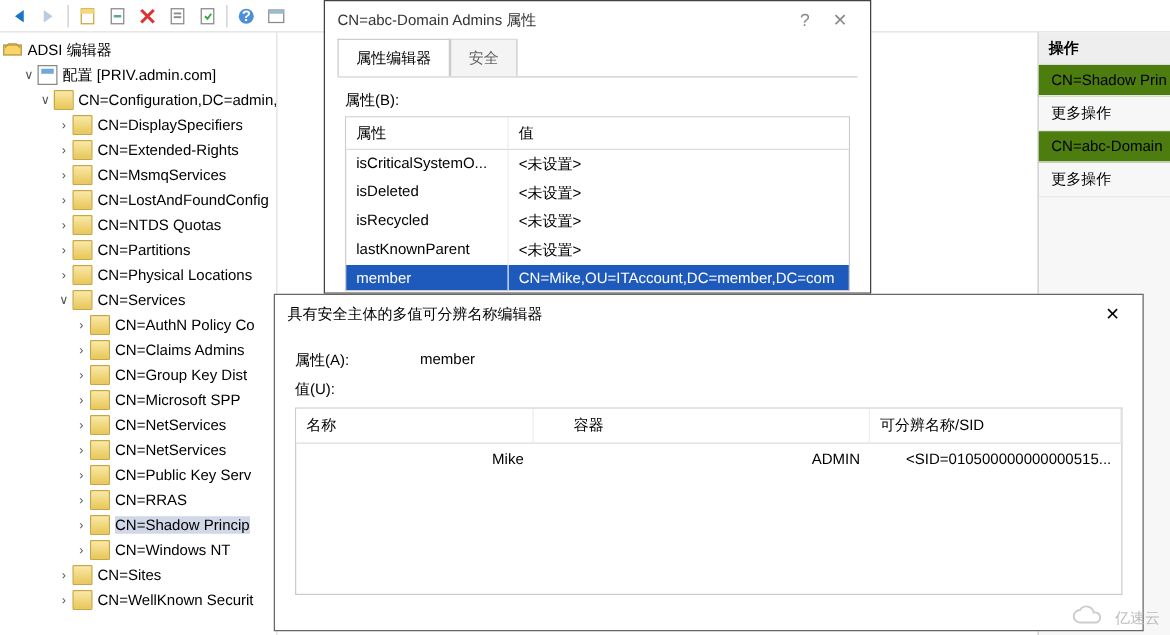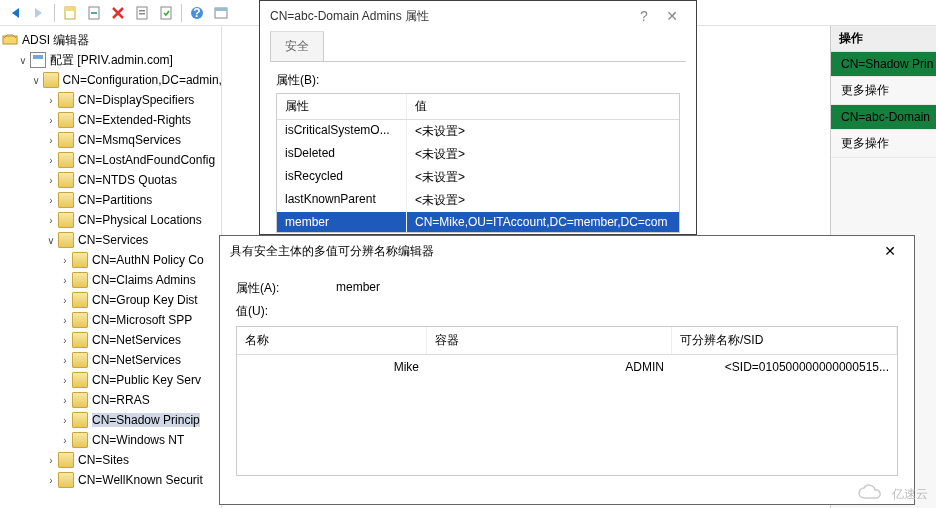--- a/index.html
+++ b/index.html
@@ -23,21 +23,21 @@
 
 .folder-icon { background: linear-gradient(#f9e9a8, #e8c758); border: 1px solid #caa63e; border-radius: 1px; position: relative; }
 .adsi-icon svg { width:16px; height:16px; }
 .server-icon { background:#fff; border:1px solid #888; position:relative; }
 .server-icon::after { content:""; position:absolute; left:2px; top:2px; right:2px; height:4px; background:#6fa8dc; }
 
 .center { flex: 1; position: relative; }
 .right-pane { width: 106px; border-left: 1px solid #ccc; background: #f7f7f7; }
 .right-head { background: #eee; padding: 4px 8px; font-weight: bold; border-bottom: 1px solid #ddd; }
 .right-item { padding: 5px 10px; border-bottom: 1px solid #e8e8e8; cursor: pointer; white-space:nowrap; overflow:hidden; }
-.right-item.hl { background: #15803d; }
+.right-item.hl { background: #4d7c0f; }
 
 
 .dlg1 { position: absolute; left: 259px; top: 0; width: 438px; height: 235px; background: #fff; border: 1px solid #404040; }
 .dlg1-title { height: 30px; display: flex; align-items: center; padding: 0 10px; color: #333; }
 .dlg1-title .t-text { flex: 1; }
 .dlg1-title .t-btn { width: 28px; text-align: center; color: #888; font-size: 14px; cursor: pointer; }
 .dlg1-tabs { display: flex; padding: 0 10px; }
 .tab { padding: 6px 14px; border: 1px solid #ccc; border-bottom: none; background: #fff; cursor: pointer; }
 .tab.inact { background: #f4f4f4; color: #666; border-top-color:#ddd; }
 .tab-line { height: 1px; background: #ccc; margin: 0 10px; }
@@ -58,21 +58,21 @@
 .dlg2-title .t-btn { width: 28px; text-align: center; font-size: 14px; cursor: pointer; }
 .dlg2-body { padding: 8px 16px; }
 .dlg2-row { display: flex; margin: 6px 0; }
 .dlg2-lbl { width: 100px; }
 .list-box { border: 1px solid #ccc; margin-top: 4px; height: 150px; }
 .list-head { display: flex; background: #fff; border-bottom: 1px solid #ddd; }
 .list-head div { padding: 5px 8px; border-right: 1px solid #eee; }
 .list-row { display: flex; text-align: right; }
 .list-row div { padding: 5px 8px; }
 .c1 { width: 190px; }
-.c2 { width: 245px; }
+.c2 { width: 245px; margin-left: 24px; }
 .c3 { flex: 1; }
 
 .watermark { position:absolute; right:8px; bottom:4px; color:#bbb; font-size:18px; display:flex; align-items:center; gap:6px; }
 </style>
 </head>
 <body>
 
 <div class="toolbar">
   <div class="tool-btn">
       <svg width="16" height="16">
@@ -267,20 +267,21 @@
   </div>
 </div>
 
 <div class="dlg1">
   <div class="dlg1-title">
     <span class="t-text">CN=abc-Domain Admins 属性</span>
     <span class="t-btn">?</span>
     <span class="t-btn">✕</span>
   </div>
   <div class="dlg1-tabs">
+    <div class="tab">属性编辑器</div>
     <div class="tab inact">安全</div>
   </div>
   <div class="tab-line"></div>
   <div class="dlg1-body">
     <div>属性(B):</div>
     <div class="attr-box">
       <div class="attr-head">
         <div class="col-name">属性</div>
         <div class="col-val">值</div>
       </div>

